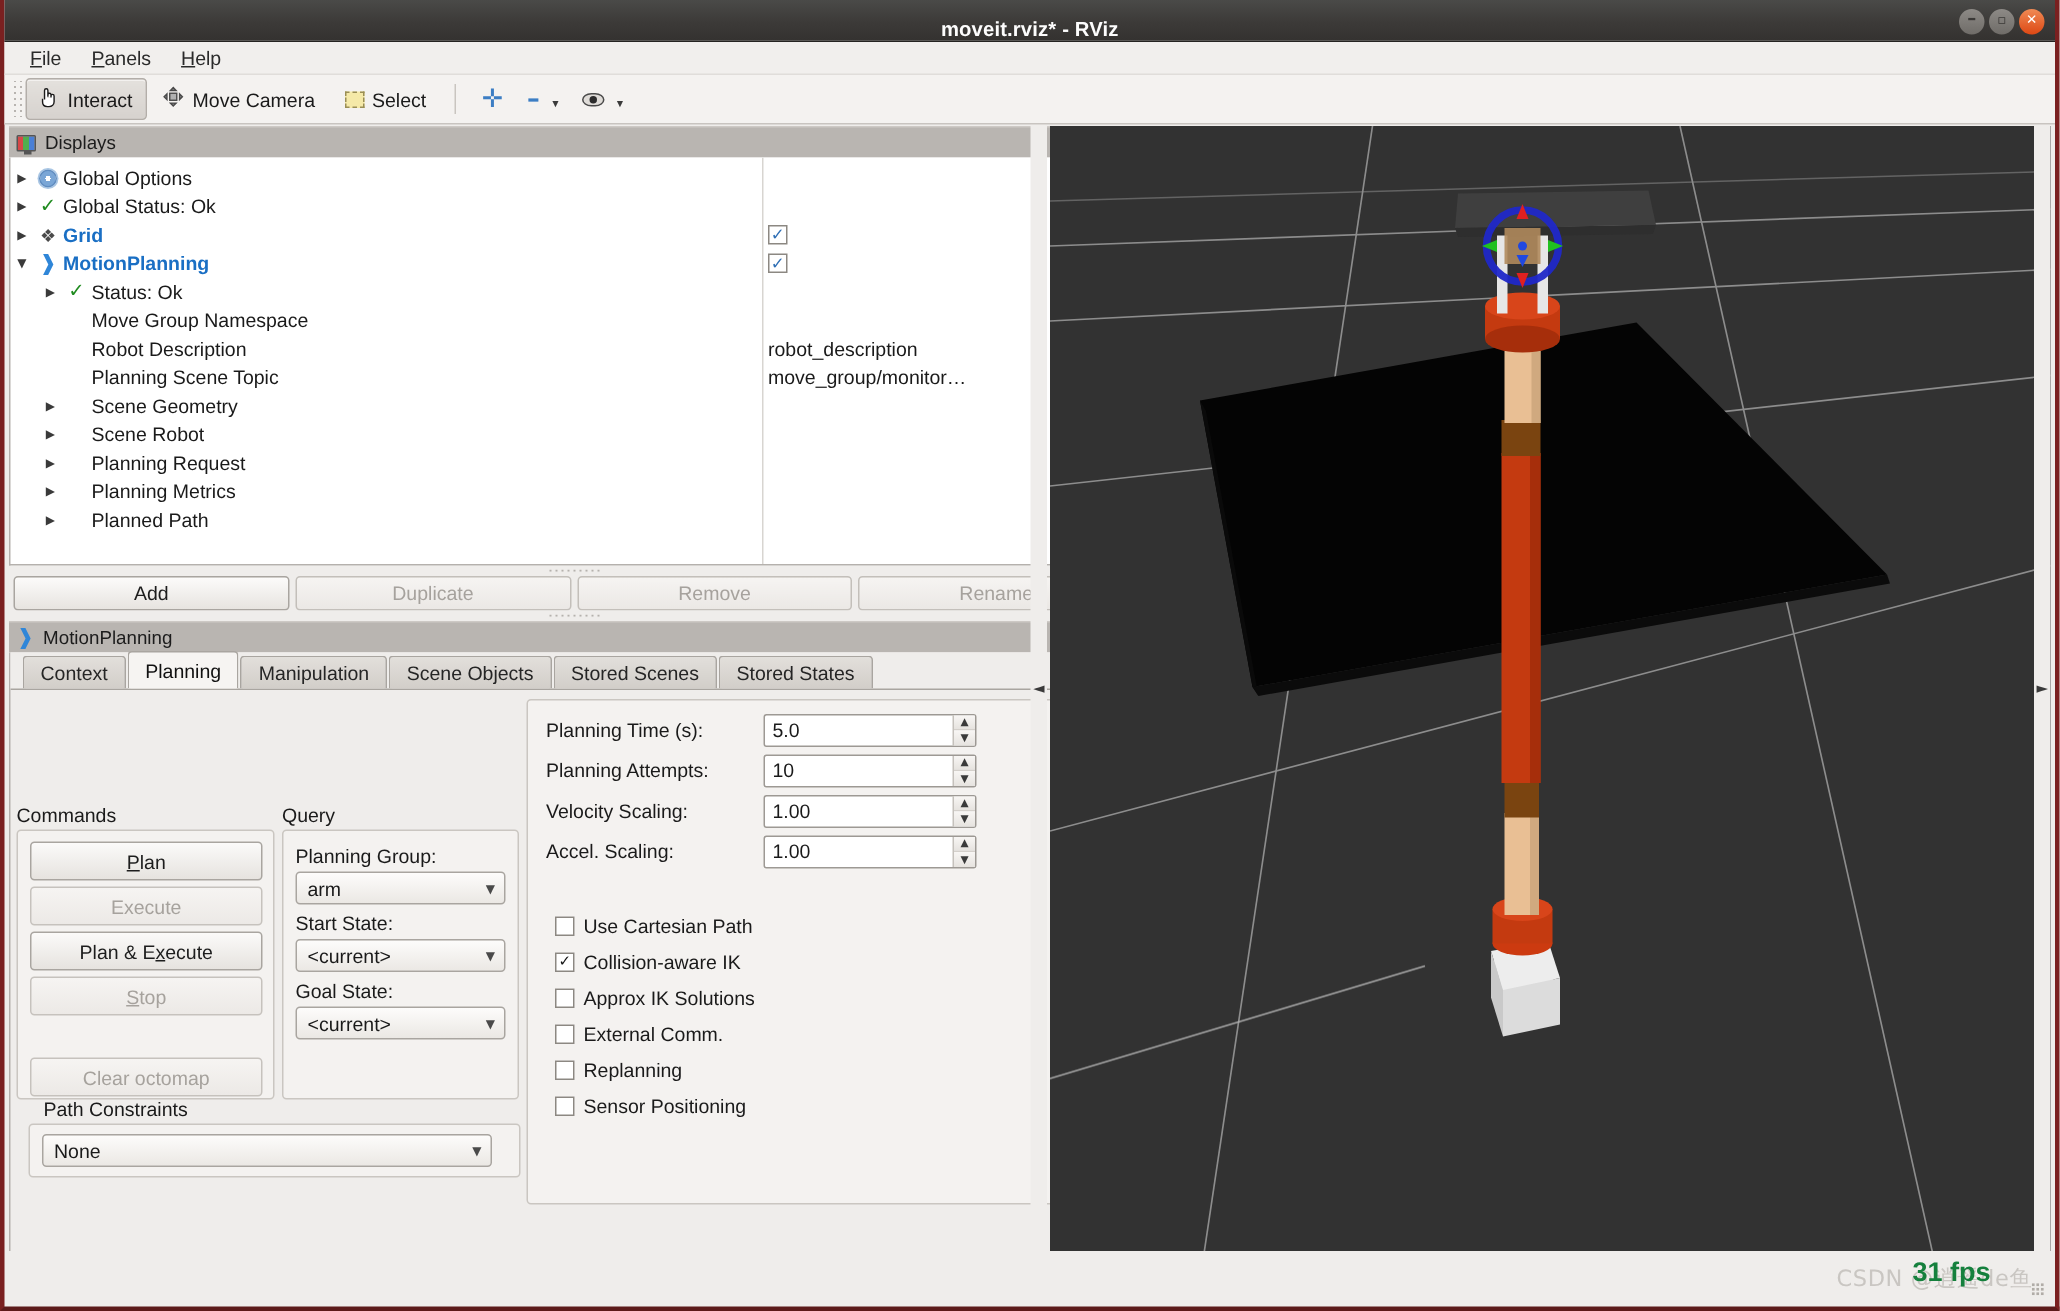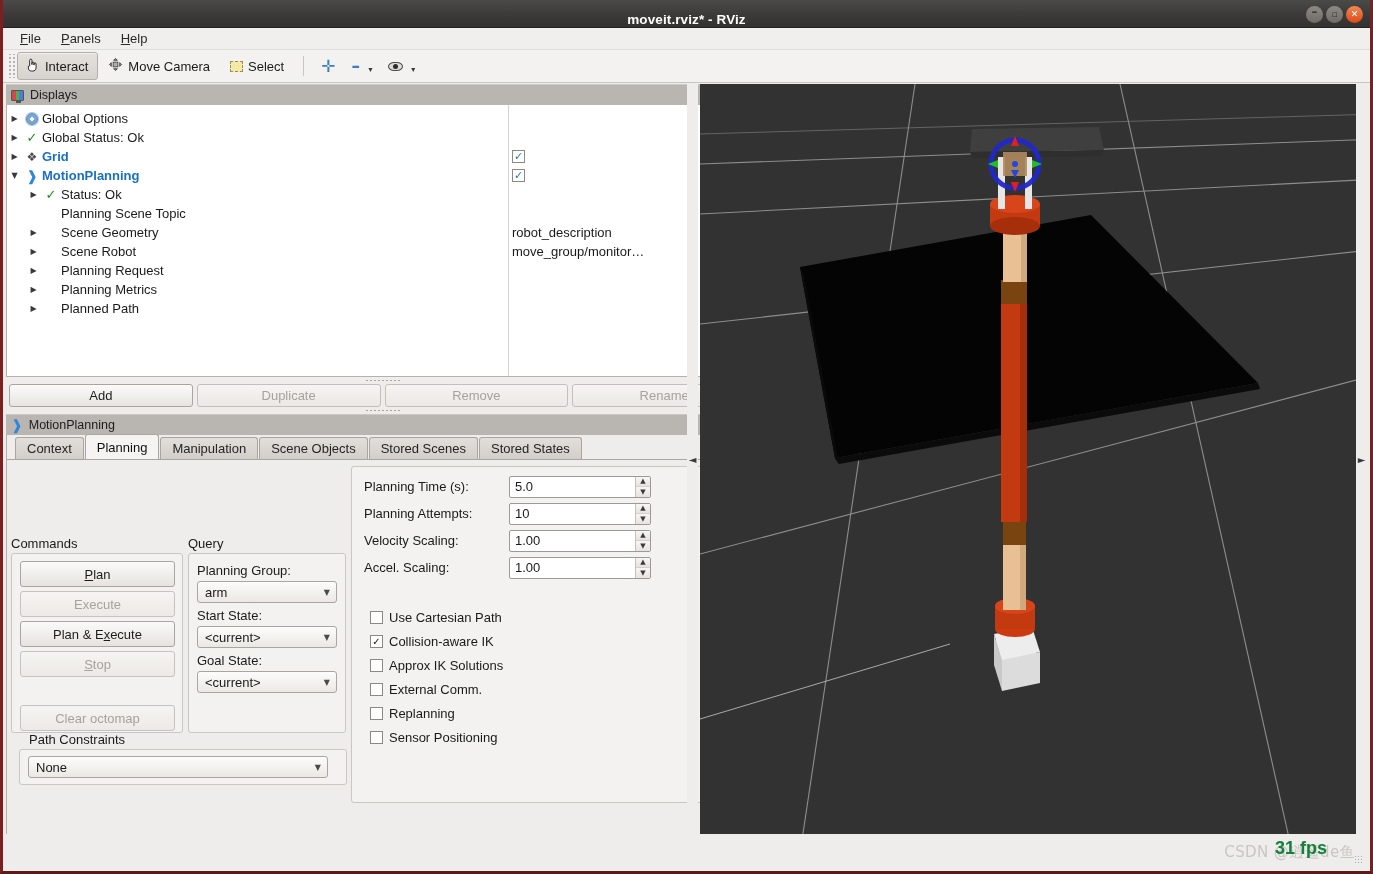--- a/index.html
+++ b/index.html
@@ -428,20 +428,32 @@
               </span>
               <span class="lbl">MotionPlanning</span>
             </div>
             <div class="trow">
               <span style="width:19px;display:inline-block;"></span>
               <span class="arrow">▶</span>
               <span class="tic">
                 <span class="chk-g">✓</span>
               </span>
               <span class="lbl">Status: Ok</span>
+            </div>
+            <div class="trow">
+              <span style="width:19px;display:inline-block;"></span>
+              <span class="arrow"></span>
+              <span class="tic"></span>
+              <span class="lbl">Move Group Namespace</span>
+            </div>
+            <div class="trow">
+              <span style="width:19px;display:inline-block;"></span>
+              <span class="arrow"></span>
+              <span class="tic"></span>
+              <span class="lbl">Robot Description</span>
             </div>
             <div class="trow">
               <span style="width:19px;display:inline-block;"></span>
               <span class="arrow"></span>
               <span class="tic"></span>
               <span class="lbl">Planning Scene Topic</span>
             </div>
             <div class="trow">
               <span style="width:19px;display:inline-block;"></span>
               <span class="arrow">▶</span>

